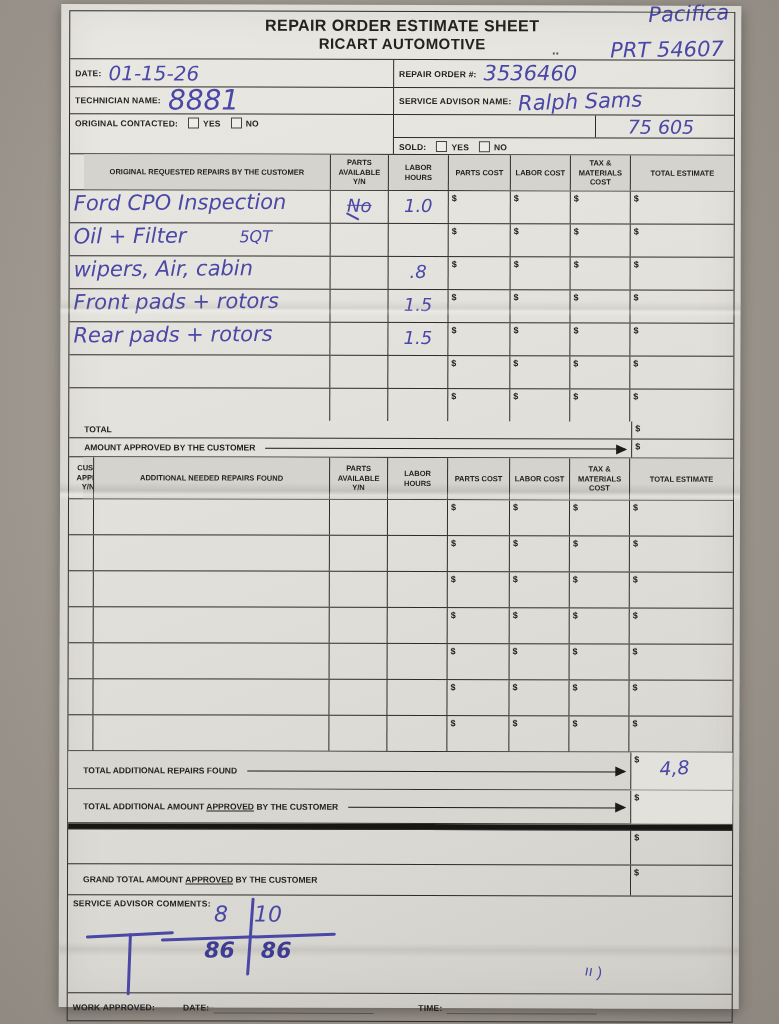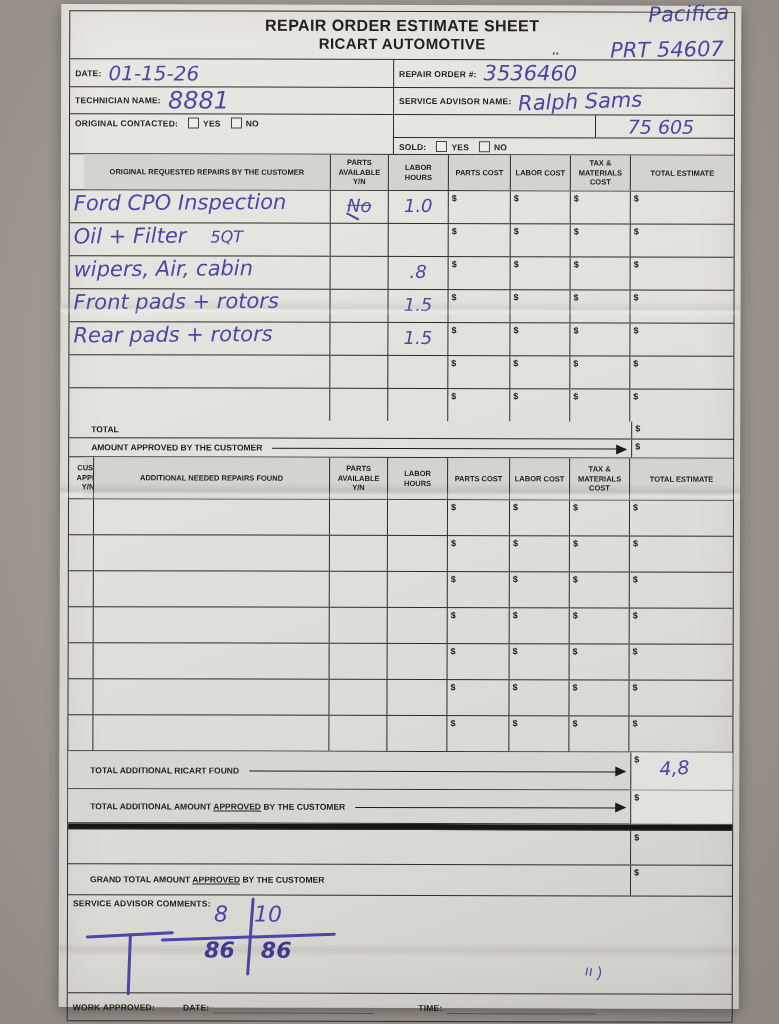--- a/index.html
+++ b/index.html
@@ -68,32 +68,32 @@
   }
   .hcell:first-child{border-left:none;margin-left:14px;}
   .trow{border-bottom:1px solid #2e2c29;}
   .trow:last-child{border-bottom:none;}
   .tcell{box-sizing:border-box;border-left:1px solid #2e2c29;position:relative;overflow:visible;}
   .tcell:first-child{border-left:none;}
   .dollar{position:absolute;top:2px;left:3px;font-size:9px;font-weight:bold;}
   .t1rows .trow{height:32px;}
   .t2rows .trow{height:35px;}
   .desc-hw{font-size:21px;padding-left:4px;margin-top:2px;transform:rotate(-.6deg);}
-  .desc2-hw{font-size:16px;margin-left:24px;}
+  .desc2-hw{font-size:16px;margin-left:53px;}
   .labor-hw{font-size:18px;text-align:center;margin-top:6px;}
   .parts-hw{font-size:18px;text-align:center;margin-top:6px;position:relative;display:block;}
   .crossed{text-decoration:line-through;}
   .crossed::after{
     content:"";position:absolute;left:14px;top:1px;width:26px;height:14px;
     border-left:2px solid #4a48a6;transform:rotate(-62deg);
   }
 
   
   .band{display:flex;align-items:center;box-sizing:border-box;border-bottom:1px solid #2e2c29;position:relative;}
-  .band .blab{font-size:8.5px;font-weight:bold;padding-left:22px;white-space:nowrap;}
+  .band .blab{font-size:8.5px;font-weight:bold;padding-left:15px;white-space:nowrap;}
   .band .bfill{flex:1;position:relative;height:100%;}
   .arrowline{position:absolute;left:10px;right:6px;top:50%;height:1.4px;background:#1d1c1a;}
   .arrowline::after{
     content:"";position:absolute;right:-2px;top:-4.5px;
     border-left:11px solid #1d1c1a;border-top:5px solid transparent;border-bottom:5px solid transparent;
   }
   .dcol{width:102px;box-sizing:border-box;border-left:1px solid #2e2c29;height:100%;position:relative;}
   .gray{background:#d8d6d1;}
   .thick{height:5px;background:#171614;border-bottom:1px solid #2e2c29;}
   .hw48{position:absolute;left:28px;top:6px;font-size:19px;transform:rotate(-3deg);}
@@ -131,21 +131,21 @@
     </div>
 
     <div class="sec info">
       <div class="icol l">
         <div class="irow" style="height:28px;">
           <span class="lab">DATE:</span>
           <span class="hw ival" style="font-size:20px;">01-15-26</span>
         </div>
         <div class="irow" style="height:27px;">
           <span class="lab">TECHNICIAN NAME:</span>
-          <span class="hw ival" style="font-size:24px;">8881</span>
+          <span class="hw ival" style="font-size:28px;">8881</span>
         </div>
         <div class="irow" style="height:17px;border-bottom:none;">
           <span class="lab">ORIGINAL CONTACTED:</span>
           <span class="cbgroup">
               <span class="cb"></span>
               <span class="lab">YES</span>
             </span>
           <span class="cbgroup">
               <span class="cb"></span>
               <span class="lab">NO</span>
@@ -484,21 +484,21 @@
           <div class="tcell">
             <span class="dollar">$</span>
           </div>
           <div class="tcell">
             <span class="dollar">$</span>
           </div>
         </div>
       </div>
 
     <div class="band gray" style="height:38px;">
-      <span class="blab">TOTAL ADDITIONAL RICART FOUND</span>
+      <span class="blab">TOTAL ADDITIONAL REPAIRS FOUND</span>
       <span class="bfill">
           <span class="arrowline"></span>
         </span>
       <span class="dcol" style="background:#e3e1dc;">
         <span class="dollar">$</span>
         <span class="hw hw48">4,8</span>
       </span>
     </div>
 
     <div class="band gray" style="height:34px;">

